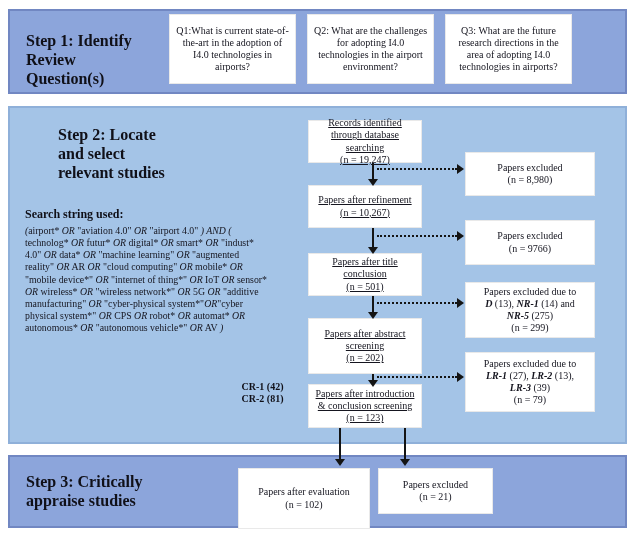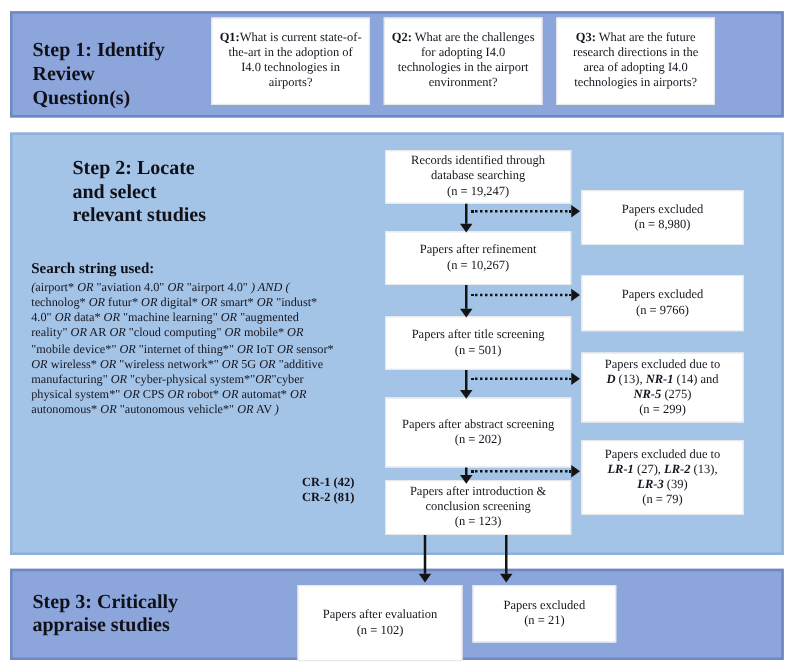--- a/index.html
+++ b/index.html
@@ -22,24 +22,24 @@
   #step3-title { left:26px; top:473px; }
 
   .wbox {
     position:absolute; background:#ffffff; border:1px solid #e9e9e9;
     box-sizing:border-box; display:flex; flex-direction:column;
     align-items:center; justify-content:center; text-align:center;
     font-size:10px; line-height:1.22; color:#15151f; padding:2px 5px;
   }
   .qbox { top:14px; width:127px; height:70px; }
   #qbox1 { left:169px; } #qbox2 { left:307px; } #qbox3 { left:445px; }
-  .q-prefix { font-weight:bold; }
+  .q-prefix { font-weight:normal; }
   .qbox p { margin:0; }
 
-  .flowbox { left:308px; width:149px; }
+  .flowbox { left:308px; width:114px;text-decoration:underline; }
   #fbox0 { top:120px; height:43px; }
   #fbox1 { top:185px; height:43px; }
   #fbox2 { top:253px; height:43px; }
   #fbox3 { top:318px; height:56px; }
   #fbox4 { top:384px; height:44px; }
 
   .exbox { left:465px; width:130px; }
   #ebox0 { top:152px; height:44px; }
   #ebox1 { top:220px; height:45px; }
   #ebox2 { top:282px; height:56px; }
@@ -113,21 +113,21 @@
 
   <div class="wbox flowbox" id="fbox0">
     <span>Records identified through database searching</span>
     <span>(n = 19,247)</span>
   </div>
   <div class="wbox flowbox" id="fbox1">
     <span>Papers after refinement</span>
     <span>(n = 10,267)</span>
   </div>
   <div class="wbox flowbox" id="fbox2">
-    <span>Papers after title screening</span>
+    <span>Papers after title conclusion</span>
     <span>(n = 501)</span>
   </div>
   <div class="wbox flowbox" id="fbox3">
     <span>Papers after abstract screening</span>
     <span>(n = 202)</span>
   </div>
   <div class="wbox flowbox" id="fbox4">
     <span>Papers after introduction &amp; conclusion screening</span>
     <span>(n = 123)</span>
   </div>

